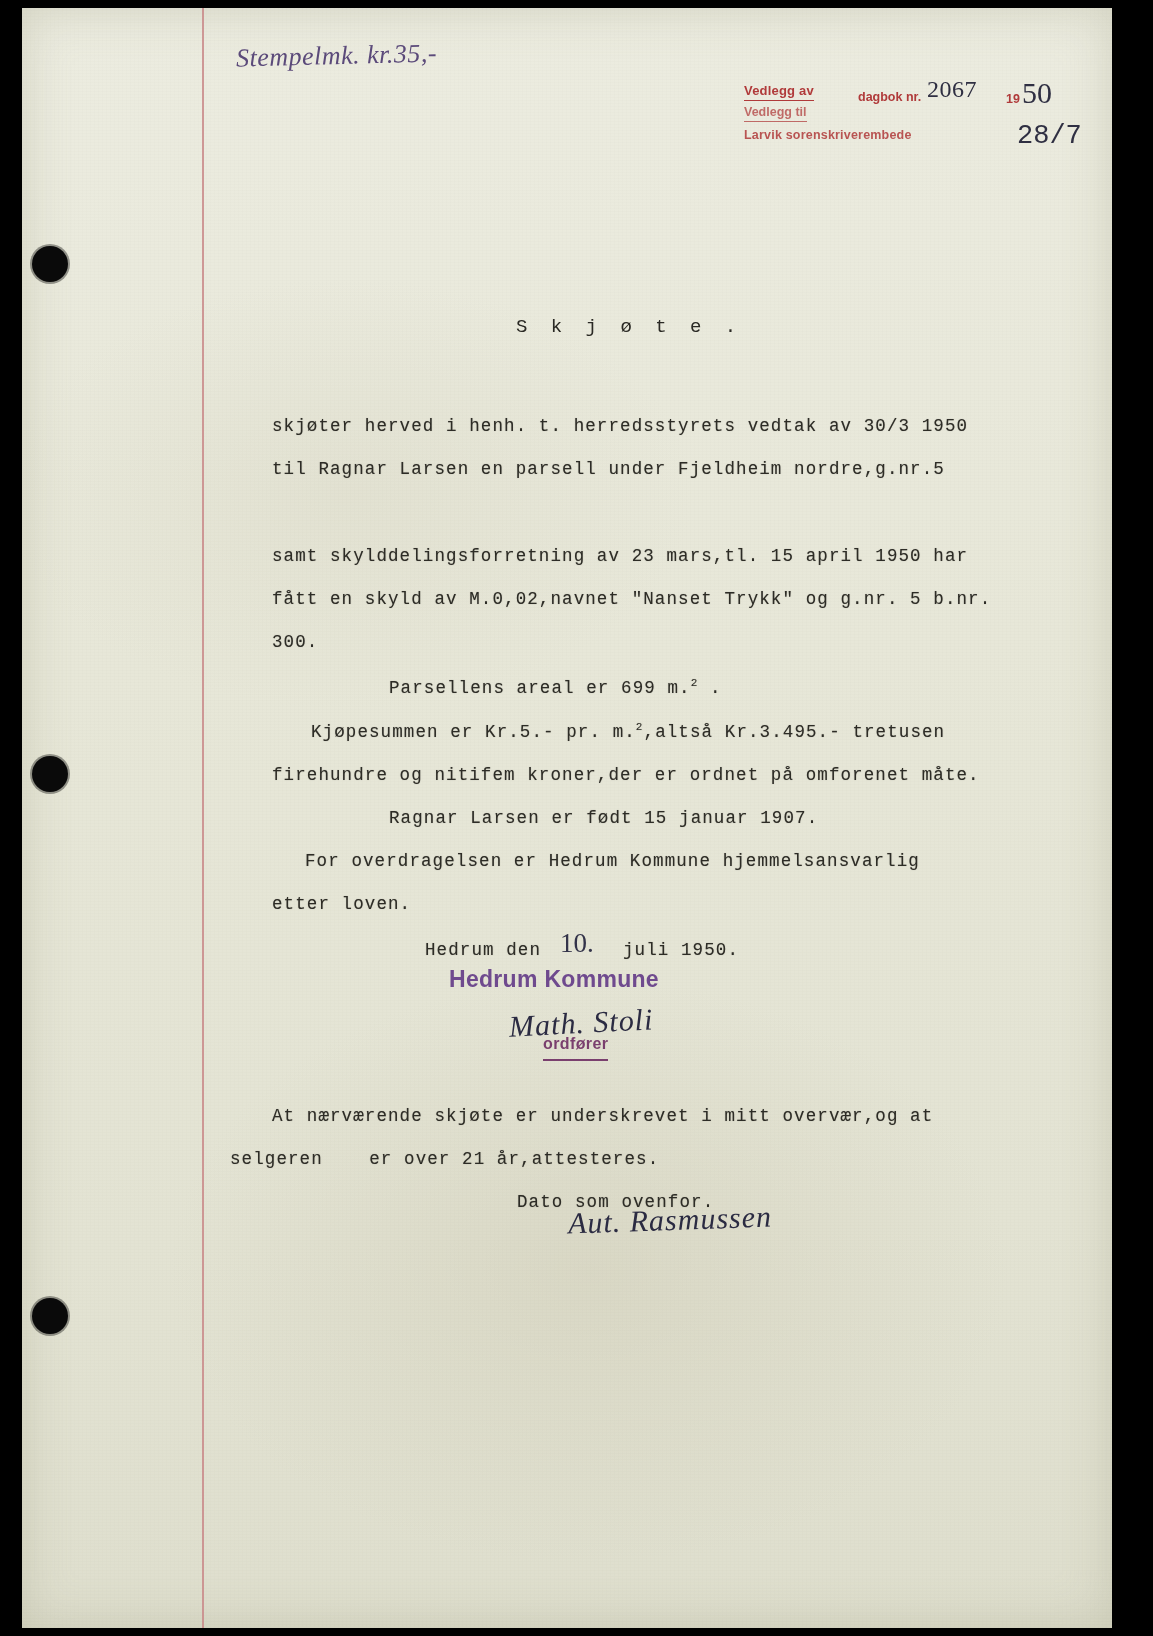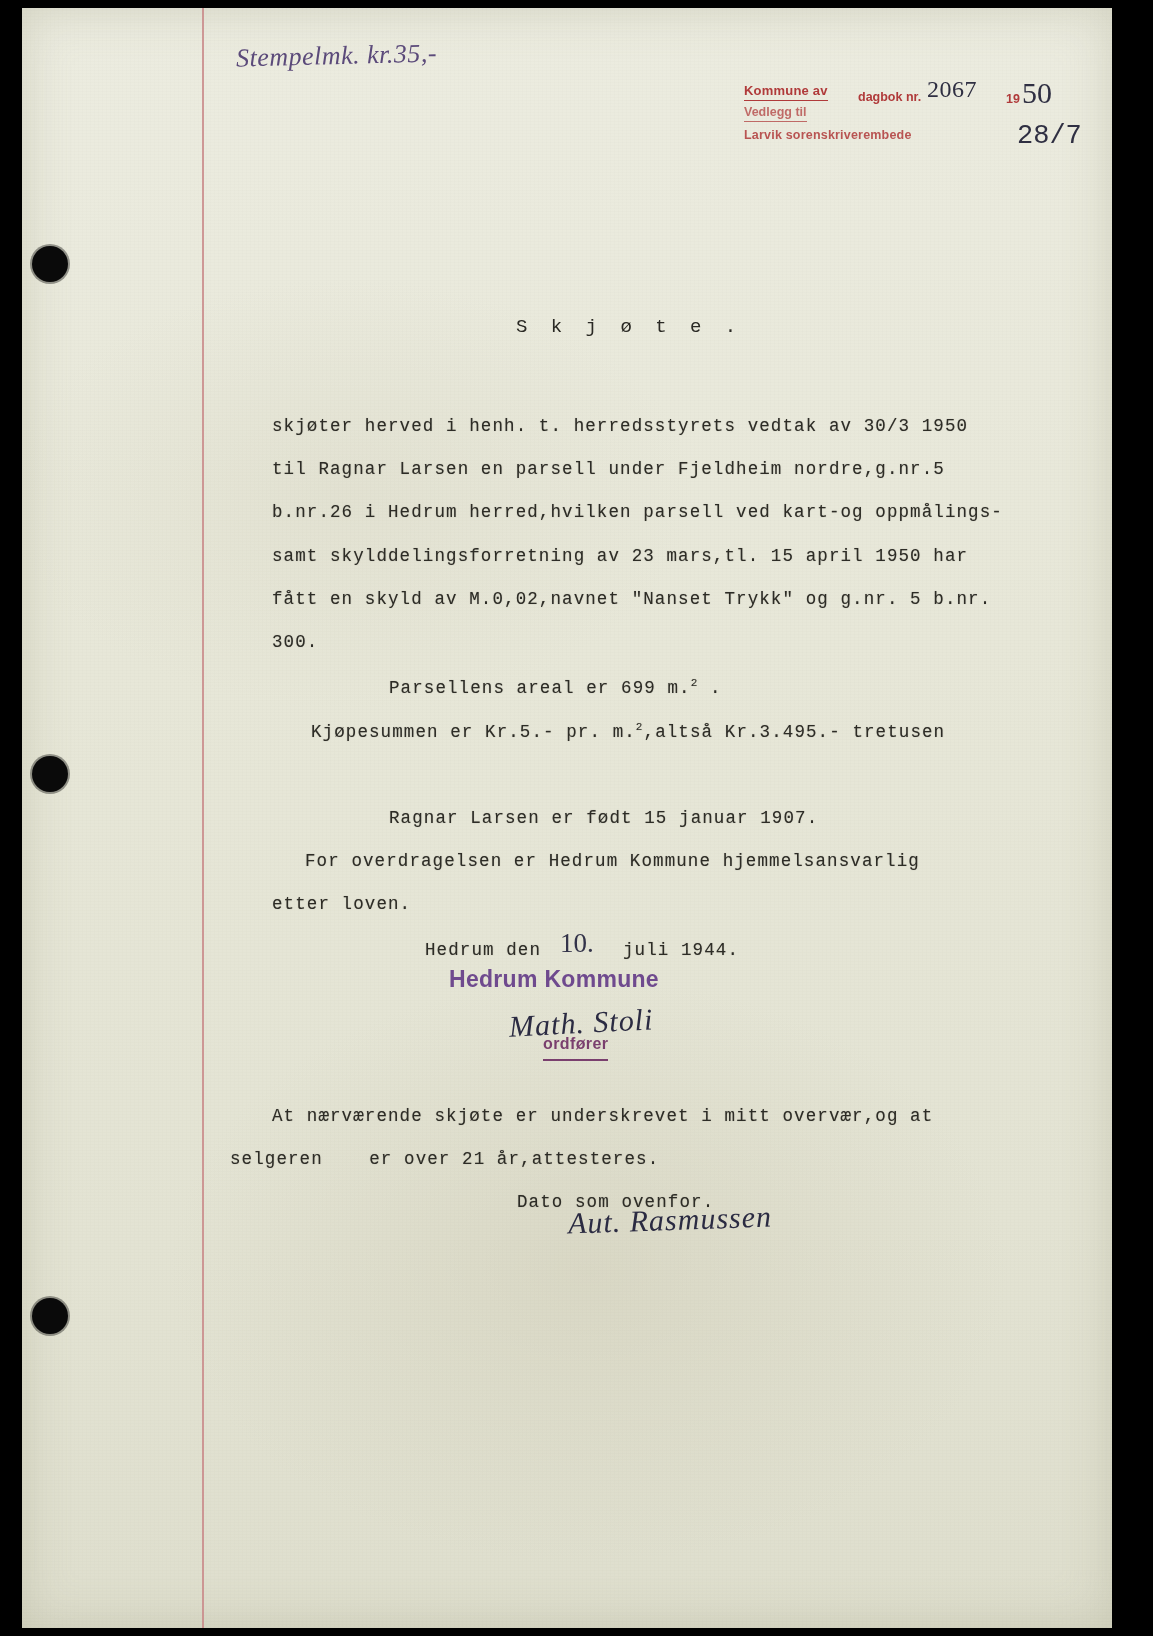--- a/index.html
+++ b/index.html
@@ -235,51 +235,51 @@
 
 <div id="scan">
 
   <div id="page">
     <div id="grain"></div>
     <div id="margin-rule"></div>
 
     <div class="hand" id="stamp-note">Stempelmk. kr.35,-</div>
 
     <div id="redstamp">
-      <span class="l1">Kommune av</span><br>
+      <span class="l1">Vedlegg av</span><br>
       <span class="l2">Vedlegg til</span>
       <span class="l3">Larvik sorenskriverembede</span>
     </div>
     <div id="dagbok-label">dagbok nr.</div>
     <div id="dagbok-num">2067</div>
     <div id="year-pre">19</div>
     <div id="year-hand">50</div>
     <div id="date-hand">28/7</div>
 
     <div id="doc-title">S k j ø t e .</div>
 
     <div class="tw" style="left:250px; top:408px;">skjøter herved i henh. t. herredsstyrets vedtak av 30/3 1950</div>
     <div class="tw" style="left:250px; top:451px;">til Ragnar Larsen en parsell under Fjeldheim nordre,g.nr.5</div>
-    <div class="tw" style="left:250px; top:494px;">b.nr.26 i Hedrum herred,hvilken parsell ved kart-og oppmålings-</div>
     <div class="tw" style="left:250px; top:538px;">samt skylddelingsforretning av 23 mars,tl. 15 april 1950 har</div>
     <div class="tw" style="left:250px; top:581px;">fått en skyld av M.0,02,navnet "Nanset Trykk" og g.nr. 5 b.nr.</div>
     <div class="tw" style="left:250px; top:624px;">300.</div>
 
     <div class="tw" style="left:367px; top:669px;"><span>Parsellens areal er 699 m.</span><sup>2</sup><span> .</span></div>
 
     <div class="tw" style="left:289px; top:713px;"><span>Kjøpesummen er Kr.5.- pr. m.</span><sup>2</sup><span>,altså Kr.3.495.- tretusen</span></div>
+    <div class="tw" style="left:250px; top:757px;">firehundre og nitifem kroner,der er ordnet på omforenet måte.</div>
 
     <div class="tw" style="left:367px; top:800px;">Ragnar Larsen er født 15 januar 1907.</div>
 
     <div class="tw" style="left:283px; top:843px;">For overdragelsen er Hedrum Kommune hjemmelsansvarlig</div>
     <div class="tw" style="left:250px; top:886px;">etter loven.</div>
 
     <div class="tw" style="left:403px; top:932px;">Hedrum den</div>
     <div id="date-inline">10.</div>
-    <div class="tw" style="left:601px; top:932px;">juli 1944.</div>
+    <div class="tw" style="left:601px; top:932px;">juli 1950.</div>
 
     <div id="kommune-stamp">Hedrum Kommune</div>
     <div class="sig" id="sig1">Math. Stoli</div>
     <div id="ordforer-stamp">ordfører</div>
 
     <div class="tw" style="left:250px; top:1098px;">At nærværende skjøte er underskrevet i mitt overvær,og at</div>
     <div class="tw" style="left:208px; top:1141px;">selgeren    er over 21 år,attesteres.</div>
     <div class="tw" style="left:495px; top:1184px;">Dato som ovenfor.</div>
     <div class="sig" id="sig2">Aut. Rasmussen</div>
   </div>

